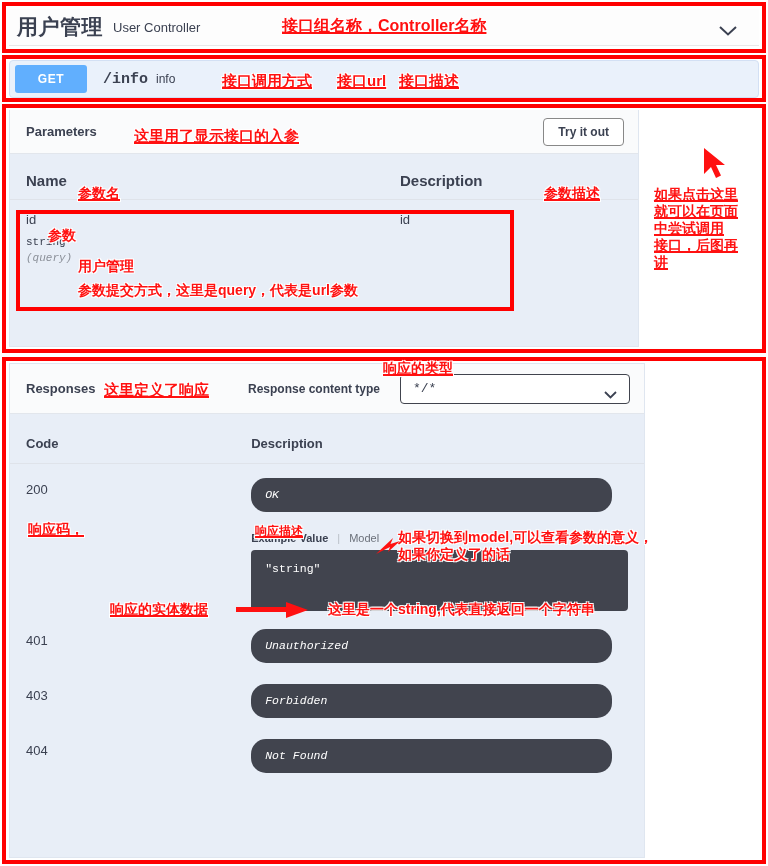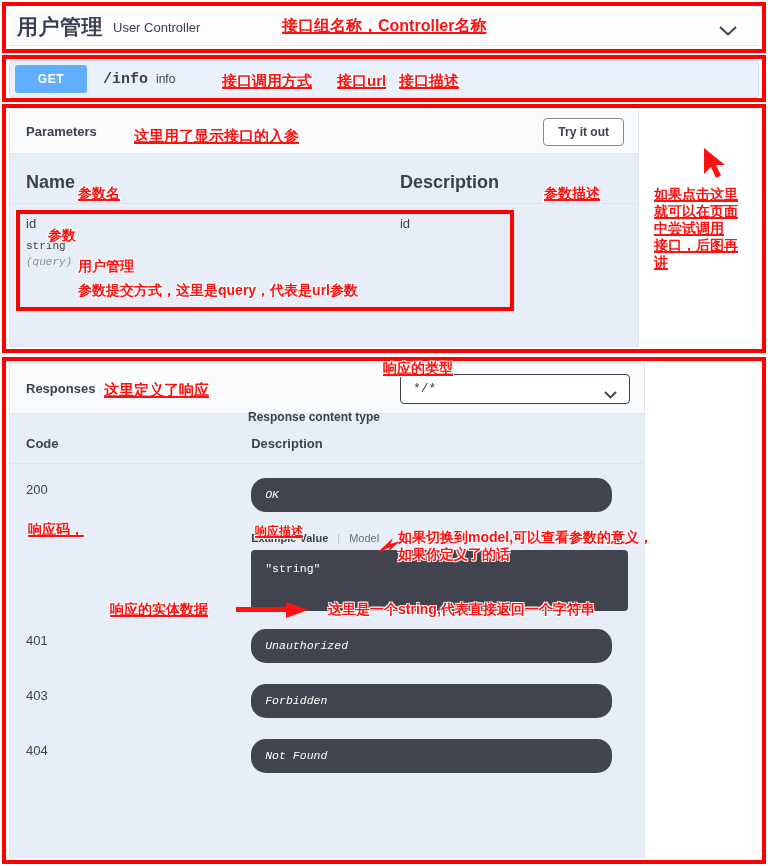--- a/index.html
+++ b/index.html
@@ -135,21 +135,21 @@
     font-family: "Liberation Sans", sans-serif;
   }
 
   table.ptable {
     width: 100%;
     border-collapse: collapse;
     table-layout: fixed;
   }
   table.ptable th {
     text-align: left;
-    font-size: 18px;
+    font-size: 15px;
     font-weight: bold;
     color: #3b4151;
     padding: 18px 0 10px 16px;
     border-bottom: 1px solid #dfe3ea;
   }
   table.ptable td {
     vertical-align: top;
     padding: 12px 0 14px 16px;
     font-size: 13px;
     color: #3b4151;
@@ -186,21 +186,20 @@
     position: relative;
     box-sizing: border-box;
   }
   .ct-label {
     position: absolute;
     right: 264px; top: 50%;
     transform: translateY(-50%);
     font-size: 12px;
     font-weight: bold;
     color: #3b4151;
-    margin-top: 28px;
   }
   .ct-select {
     position: absolute;
     right: 14px; top: 50%;
     transform: translateY(-50%);
     width: 230px; height: 30px;
     border: 1px solid #41444e;
     border-radius: 4px;
     background: #fff;
     display: flex;

